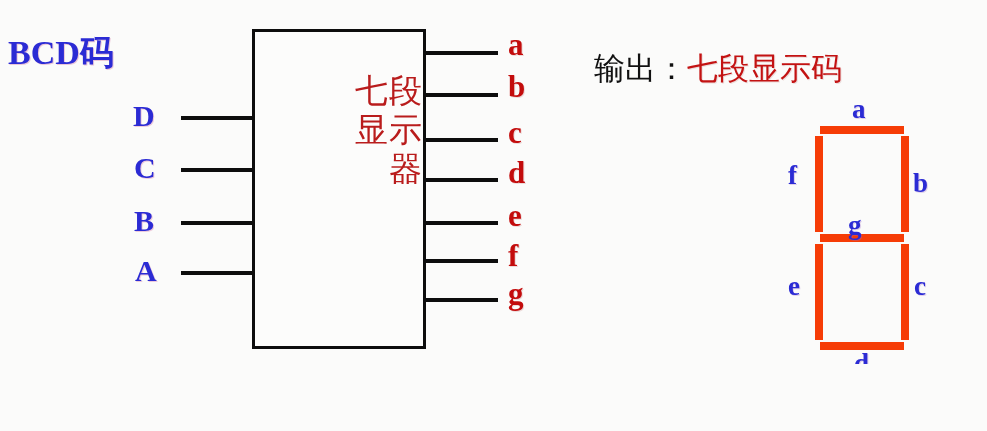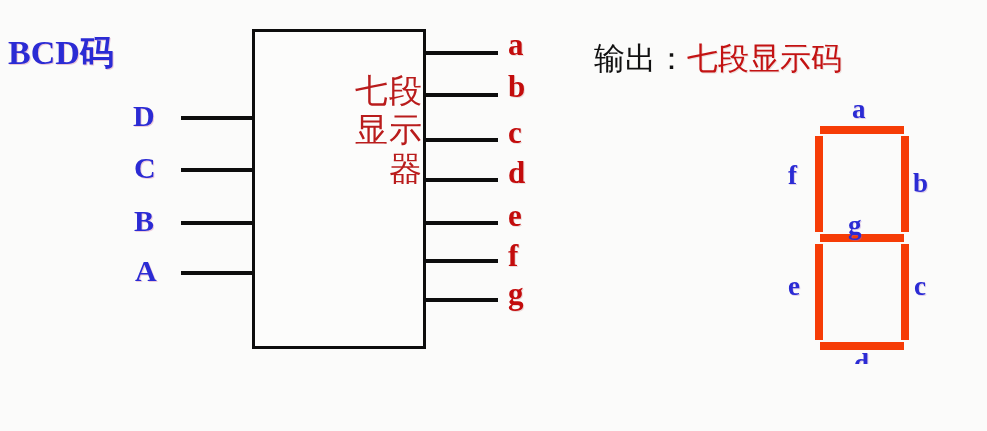--- a/index.html
+++ b/index.html
@@ -142,21 +142,21 @@
   <div class="abs wire-h" style="left:424px; top:298px; width:74px;"></div>
 
   <div class="abs lbl red-out" style="left:508px; top:29px;">a</div>
   <div class="abs lbl red-out" style="left:508px; top:71px;">b</div>
   <div class="abs lbl red-out" style="left:508px; top:117px;">c</div>
   <div class="abs lbl red-out" style="left:508px; top:157px;">d</div>
   <div class="abs lbl red-out" style="left:508px; top:200px;">e</div>
   <div class="abs lbl red-out" style="left:508px; top:240px;">f</div>
   <div class="abs lbl red-out" style="left:508px; top:278px;">g</div>
 
-  <div class="abs" style="left:594px; top:38px;">
+  <div class="abs" style="left:594px; top:48px;">
     <span class="black-cn">输出：</span><span class="red-cn">七段显示码</span>
   </div>
 
   <div class="abs" style="left:810px; top:118px; width:110px; height:245px;">
 
     <div class="seg seg-h" style="left:10px; top:8px; width:84px;"></div>
 
     <div class="seg seg-v" style="left:5px; top:18px; height:96px;"></div>
 
     <div class="seg seg-v" style="left:91px; top:18px; height:96px;"></div>

